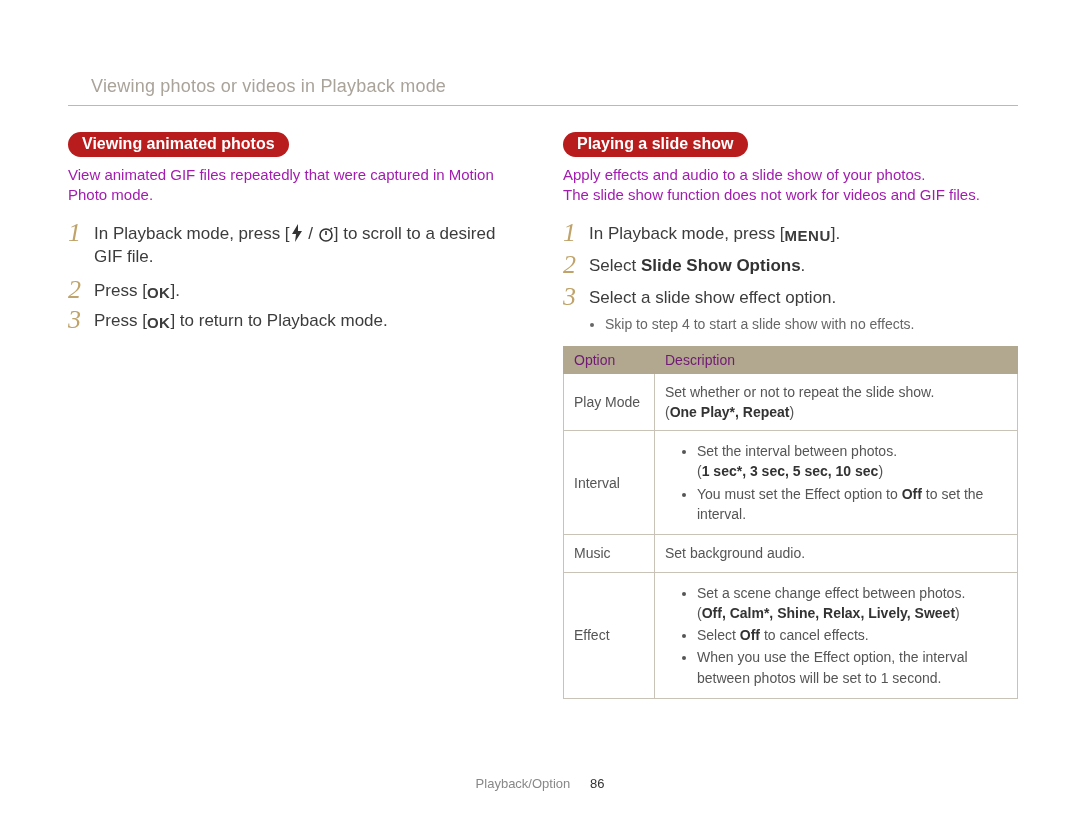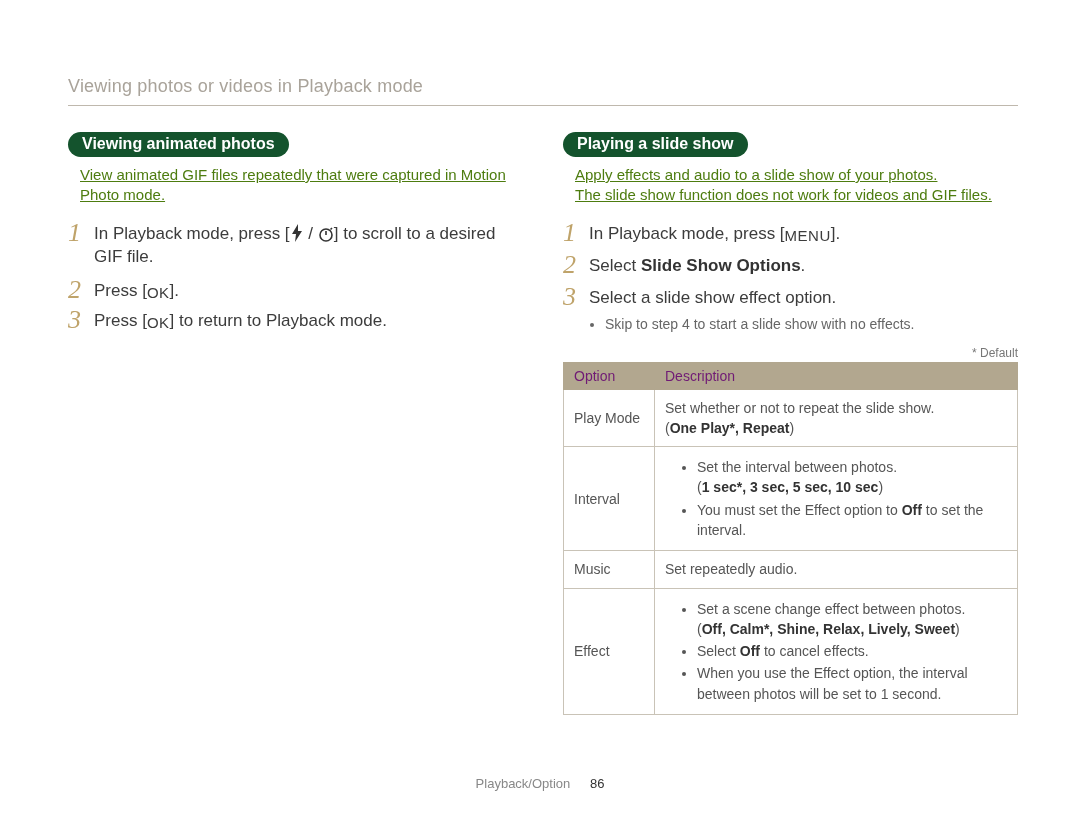--- a/index.html
+++ b/index.html
@@ -18,50 +18,50 @@
     width: 1080px;
     height: 815px;
     position: relative;
   }
   .header-title {
     color: #a9a39a;
     font-size: 18px;
     font-weight: 400;
     letter-spacing: 0.2px;
     margin-bottom: 8px;
+    margin-left: 23px;
   }
   .rule {
     border: 0;
     border-top: 1px solid #bfb8ad;
     margin: 0 0 26px 0;
   }
   .cols {
     display: flex;
     gap: 40px;
   }
   .col {
     flex: 1 1 0;
     min-width: 0;
   }
   .pill {
     display: inline-block;
-    background: #14532d;
+    background: #b91c1c;
     color: #fff;
     font-size: 16px;
     font-weight: 700;
     border-radius: 13px;
     padding: 3px 14px 4px 14px;
     margin-bottom: 6px;
   }
   .intro {
     font-size: 15px;
-    color: #4d7c0f;
+    color: #a21caf;
     line-height: 1.35;
-    margin: 2px 0 16px 12px;
-    text-decoration: underline;
+    margin: 2px 0 16px 0;
   }
   .step {
     display: flex;
     align-items: flex-start;
     margin-bottom: 6px;
   }
   .step-num {
     color: #bfa36a;
     font-family: Georgia, 'Times New Roman', serif;
     font-style: italic;
@@ -91,21 +91,21 @@
     text-align: center;
     font-size: 13px;
     color: #888;
   }
   .footer .pg { color: #333; font-weight: 500; margin-left: 16px; }
 
   
   .glyph {
     display: inline-block;
     vertical-align: -2px;
-    font-weight: 400;
+    font-weight: 700;
   }
   .glyph-ok { font-size: 15px; letter-spacing: 0.5px; }
   .glyph-menu { font-size: 15px; letter-spacing: 0.5px; }
 
   
   .default-note {
     text-align: right;
     font-size: 12px;
     color: #777;
     margin: 6px 0 2px 0;
@@ -220,21 +220,20 @@
 
       
       <div class="step" style="margin-top:8px;">
         <div class="step-num">3</div>
         <div class="step-body">Select a slide show effect option.</div>
       </div>
       <ul class="note-list">
         <li>Skip to step 4 to start a slide show with no effects.</li>
       </ul>
 
-      <div class="default-note">* Default</div>
 
       <table class="opts">
         <thead>
           <tr>
             <th>Option</th>
             <th>Description</th>
           </tr>
         </thead>
         <tbody>
           <tr>
@@ -253,21 +252,21 @@
                   (<span class="strong">1 sec*, 3 sec, 5 sec, 10 sec</span>)
                 </li>
                 <li>
                   <span>You must set the Effect option to </span><span class="strong">Off</span><span> to set the interval.</span>
                 </li>
               </ul>
             </td>
           </tr>
           <tr>
             <td class="optname">Music</td>
-            <td>Set repeatedly audio.</td>
+            <td>Set background audio.</td>
           </tr>
           <tr>
             <td class="optname">Effect</td>
             <td>
               <ul>
                 <li>
                   <span>Set a scene change effect between photos.</span><br>
                   (<span class="strong">Off, Calm*, Shine, Relax, Lively, Sweet</span>)
                 </li>
                 <li>

